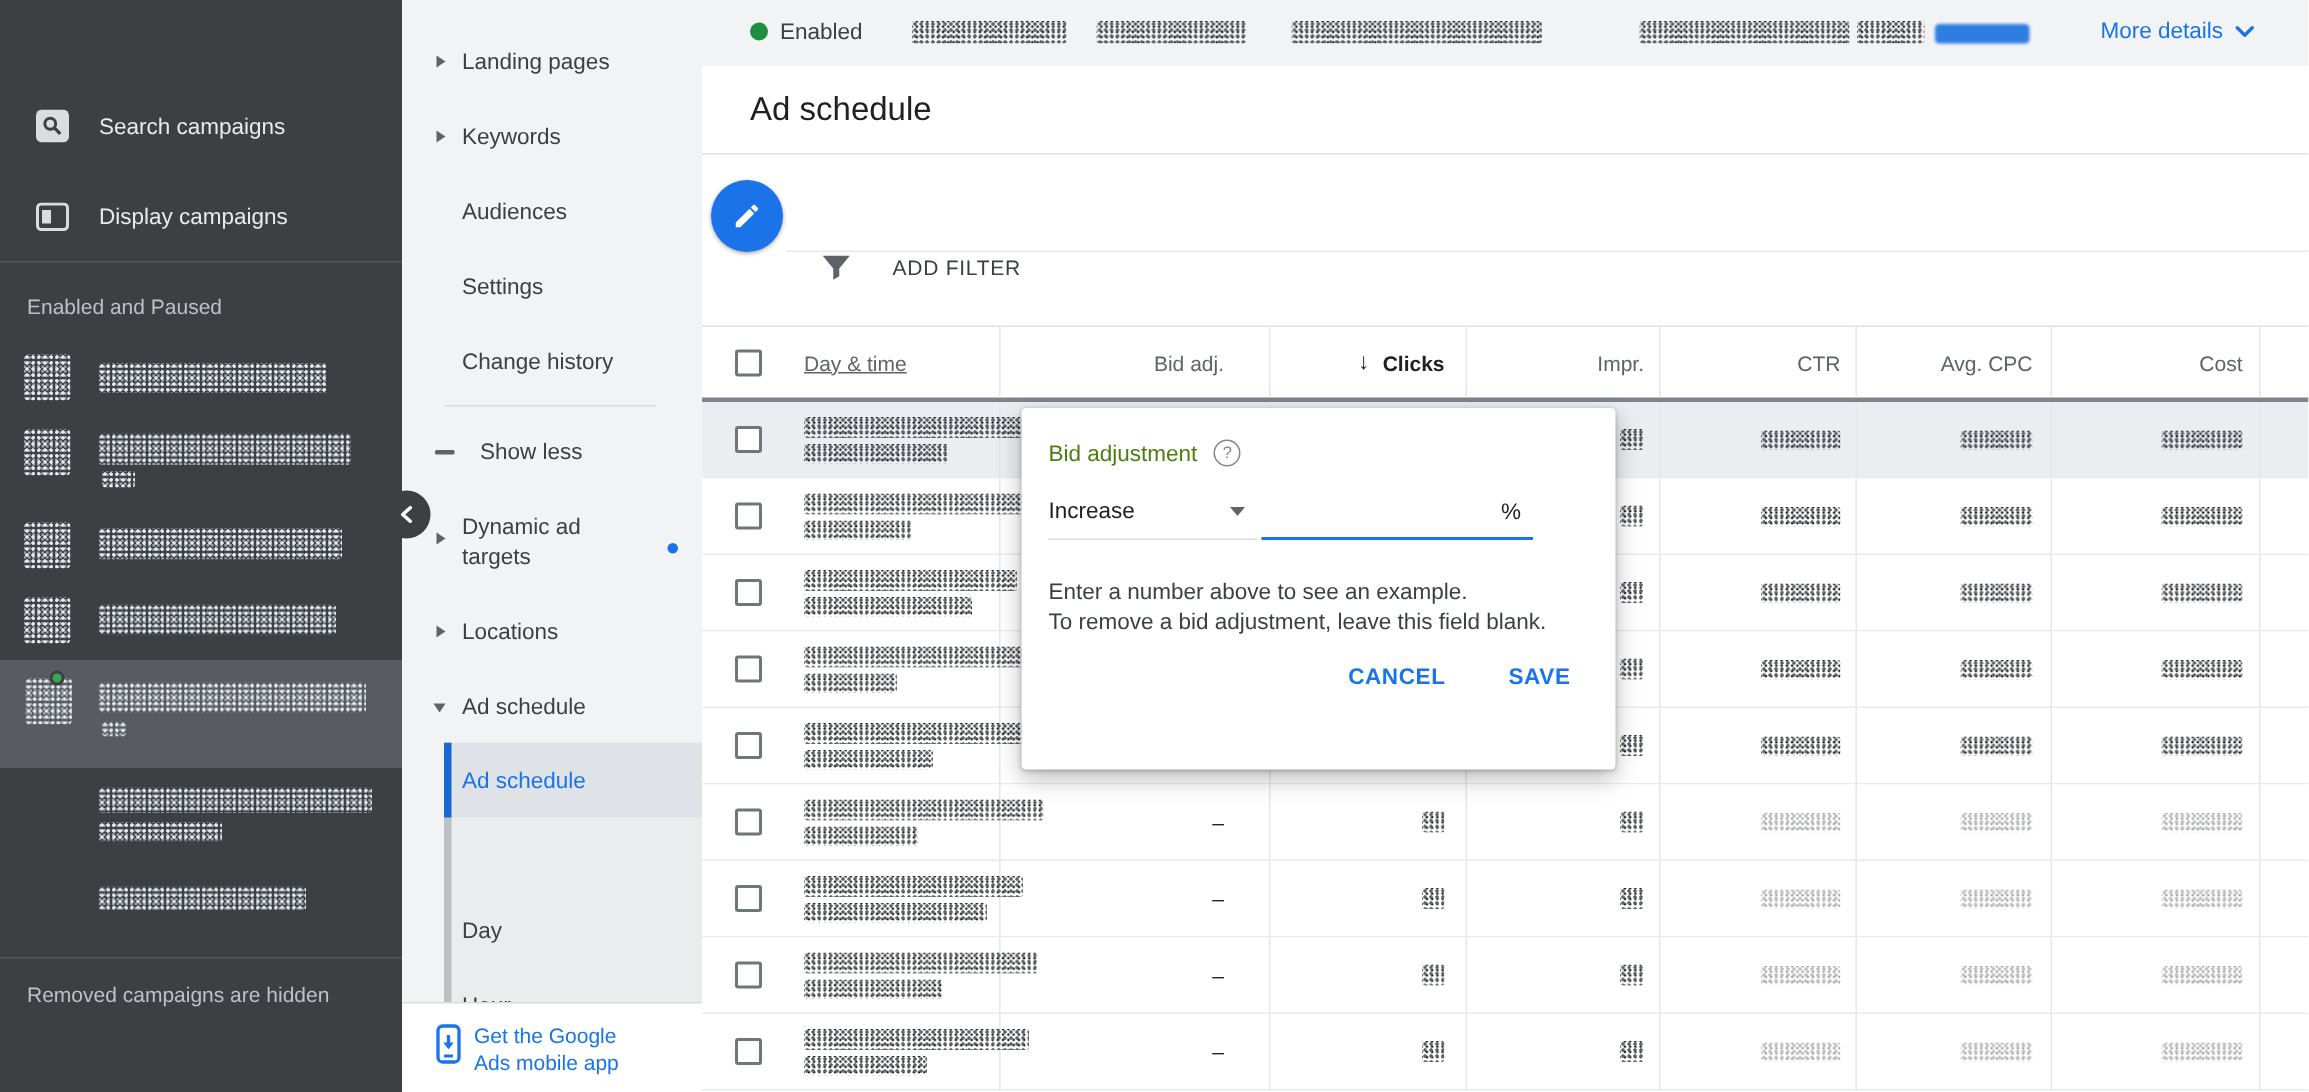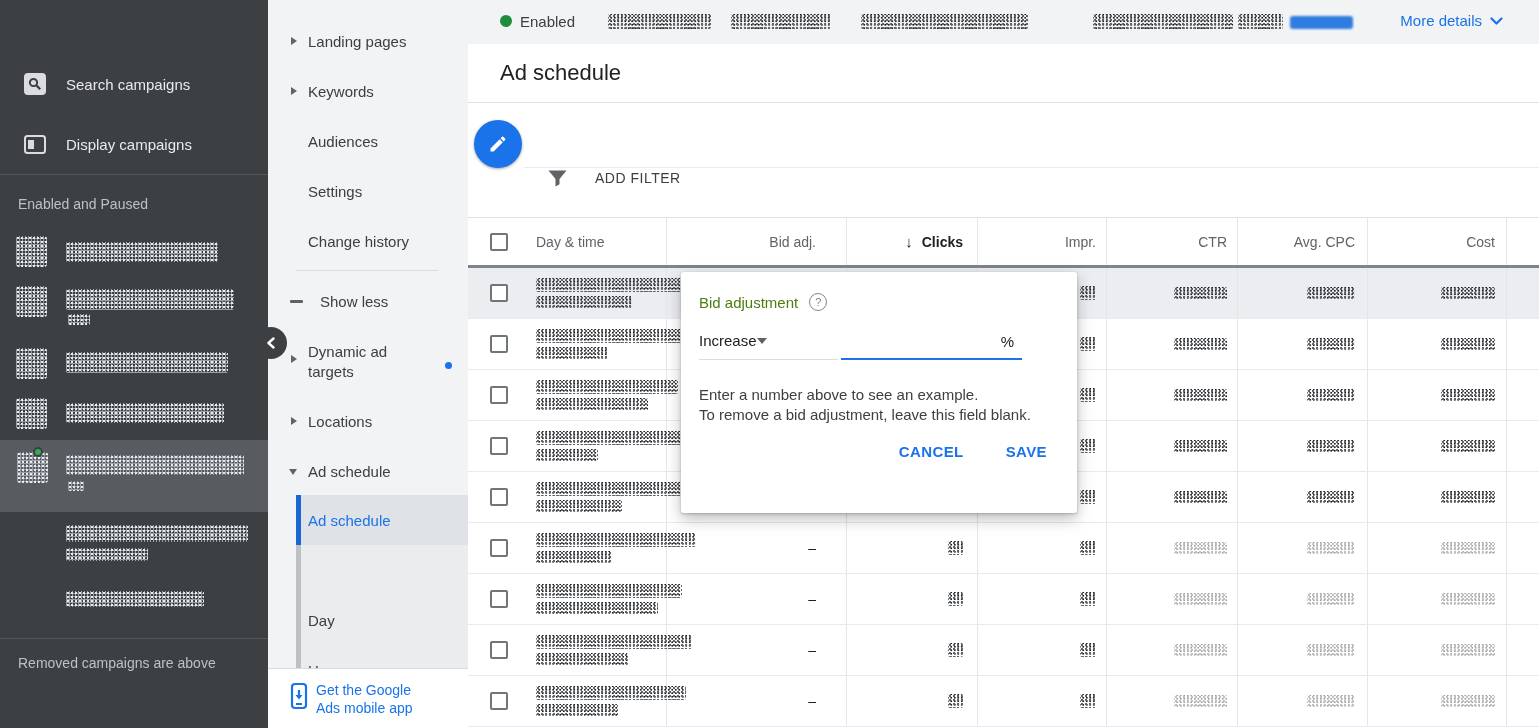--- a/index.html
+++ b/index.html
@@ -75,41 +75,41 @@
   .cell { position:relative; flex:none; display:flex; align-items:center; justify-content:flex-end; }
   .c1 { width:199px; justify-content:flex-start; border-right:1px solid #e4e6e8; }
   .c2 { width:180px; padding-right:30px; border-right:1px solid #e4e6e8; }
   .c3 { width:131px; padding-right:14px; border-right:1px solid #e4e6e8; }
   .c4 { width:129px; padding-right:10px; border-right:1px solid #e4e6e8; }
   .c5 { width:131px; padding-right:10px; border-right:1px solid #e4e6e8; }
   .c6 { width:130px; padding-right:12px; border-right:1px solid #e4e6e8; }
   .c7 { width:139px; padding-right:11px; border-right:1px solid #e4e6e8; }
   .c8 { flex:1; }
   .hdr .hc { font-size:14px; color:#5f6368; cursor:pointer; }
-  .hdr .c1 .hlabel { margin-left:68px; }
+  .hdr .c1 .hlabel { margin-left:68px;text-decoration:underline; }
   .hdr .sorted { color:#202124; font-weight:700; }
   .sort-arrow { font-size:15px; margin-right:9px; color:#202124; }
   .cb { width:18px; height:18px; border:2px solid #70757a; border-radius:2px; background:#fff; cursor:pointer; }
   .row { display:flex; height:51px; border-bottom:1px solid #e8eaed; background:#fff; }
   .row.selected { background:#ebedf0; }
   .row .c1 .cb { position:absolute; left:22px; top:16px; }
   .daytime { position:absolute; left:68px; top:10px; }
   .daytime .blob { display:block; }
   .dash { font-size:14px; color:#202124; }
   .row.faint .c5 .blob, .row.faint .c6 .blob, .row.faint .c7 .blob { opacity:.4; }
 
   
   .dialog { position:absolute; left:213px; top:272px; width:396px; height:241px; background:#fff; border-radius:3px; z-index:10;
     box-shadow:0 1px 3px rgba(0,0,0,.22), 0 6px 16px rgba(0,0,0,.26); padding:21px 22px 18px 18px; }
   .dlg-label-row { display:flex; align-items:center; gap:11px; }
   .dlg-label { font-size:15px; color:#4d7c0f; }
   .help-ic { width:18px; height:18px; border:1.6px solid #80868b; border-radius:50%; display:flex; align-items:center;
     justify-content:center; font-size:11px; color:#80868b; cursor:pointer; }
   .dlg-fields { display:flex; margin-top:21px; }
-  .dd { width:139px; border-bottom:1px solid #dadce0; padding-bottom:10px; display:flex; justify-content:flex-start;
+  .dd { width:139px; border-bottom:1px solid #dadce0; padding-bottom:10px; display:flex; justify-content:space-between;
     align-items:center; cursor:pointer; }
   .dd-val { font-size:15px; color:#202124; }
   .dd-caret { width:0; height:0; border-left:5px solid transparent; border-right:5px solid transparent; border-top:6px solid #5f6368; margin-right:8px; }
   .in-field { width:181px; margin-left:3px; border-bottom:2px solid #1a73e8; padding-bottom:8px; display:flex; align-items:flex-end; }
   .in-field input { flex:1; border:none; outline:none; background:transparent; font-size:15px; font-family:inherit; min-width:0; }
   .pct { font-size:15px; color:#202124; margin-right:8px; }
   .dlg-hint { margin-top:25px; font-size:15px; color:#3c4043; line-height:19.5px; }
   .dlg-btns { display:flex; justify-content:flex-end; gap:42px; margin-top:19px; padding-right:8px; }
   .dlg-btn { font-size:15px; font-weight:700; letter-spacing:.4px; color:#1a73e8; cursor:pointer; background:none; border:none; font-family:inherit; }
 </style>
@@ -163,21 +163,21 @@
     <div>
       <span class="blob-light" style="position:absolute; left:66px; top:525px; width:182px; height:17px;"></span>
       <span class="blob-light" style="position:absolute; left:66px; top:548px; width:82px; height:13px;"></span>
     </div>
     <div>
       <span class="blob-light" style="position:absolute; left:66px; top:591px; width:138px; height:16px;"></span>
     </div>
   </div>
 
   <div class="ds-divider" style="top:638px;"></div>
-  <div class="ds-section" style="top:655px;">Removed campaigns are above</div>
+  <div class="ds-section" style="top:655px;">Removed campaigns are hidden</div>
 </div>
 
 <div class="sub-sidebar">
   <div class="sn-item" style="top:32px;">
     <span class="arr-right"></span>
     <span class="sn-label">Landing pages</span>
   </div>
   <div class="sn-item" style="top:82px;">
     <span class="arr-right"></span>
     <span class="sn-label">Keywords</span>

